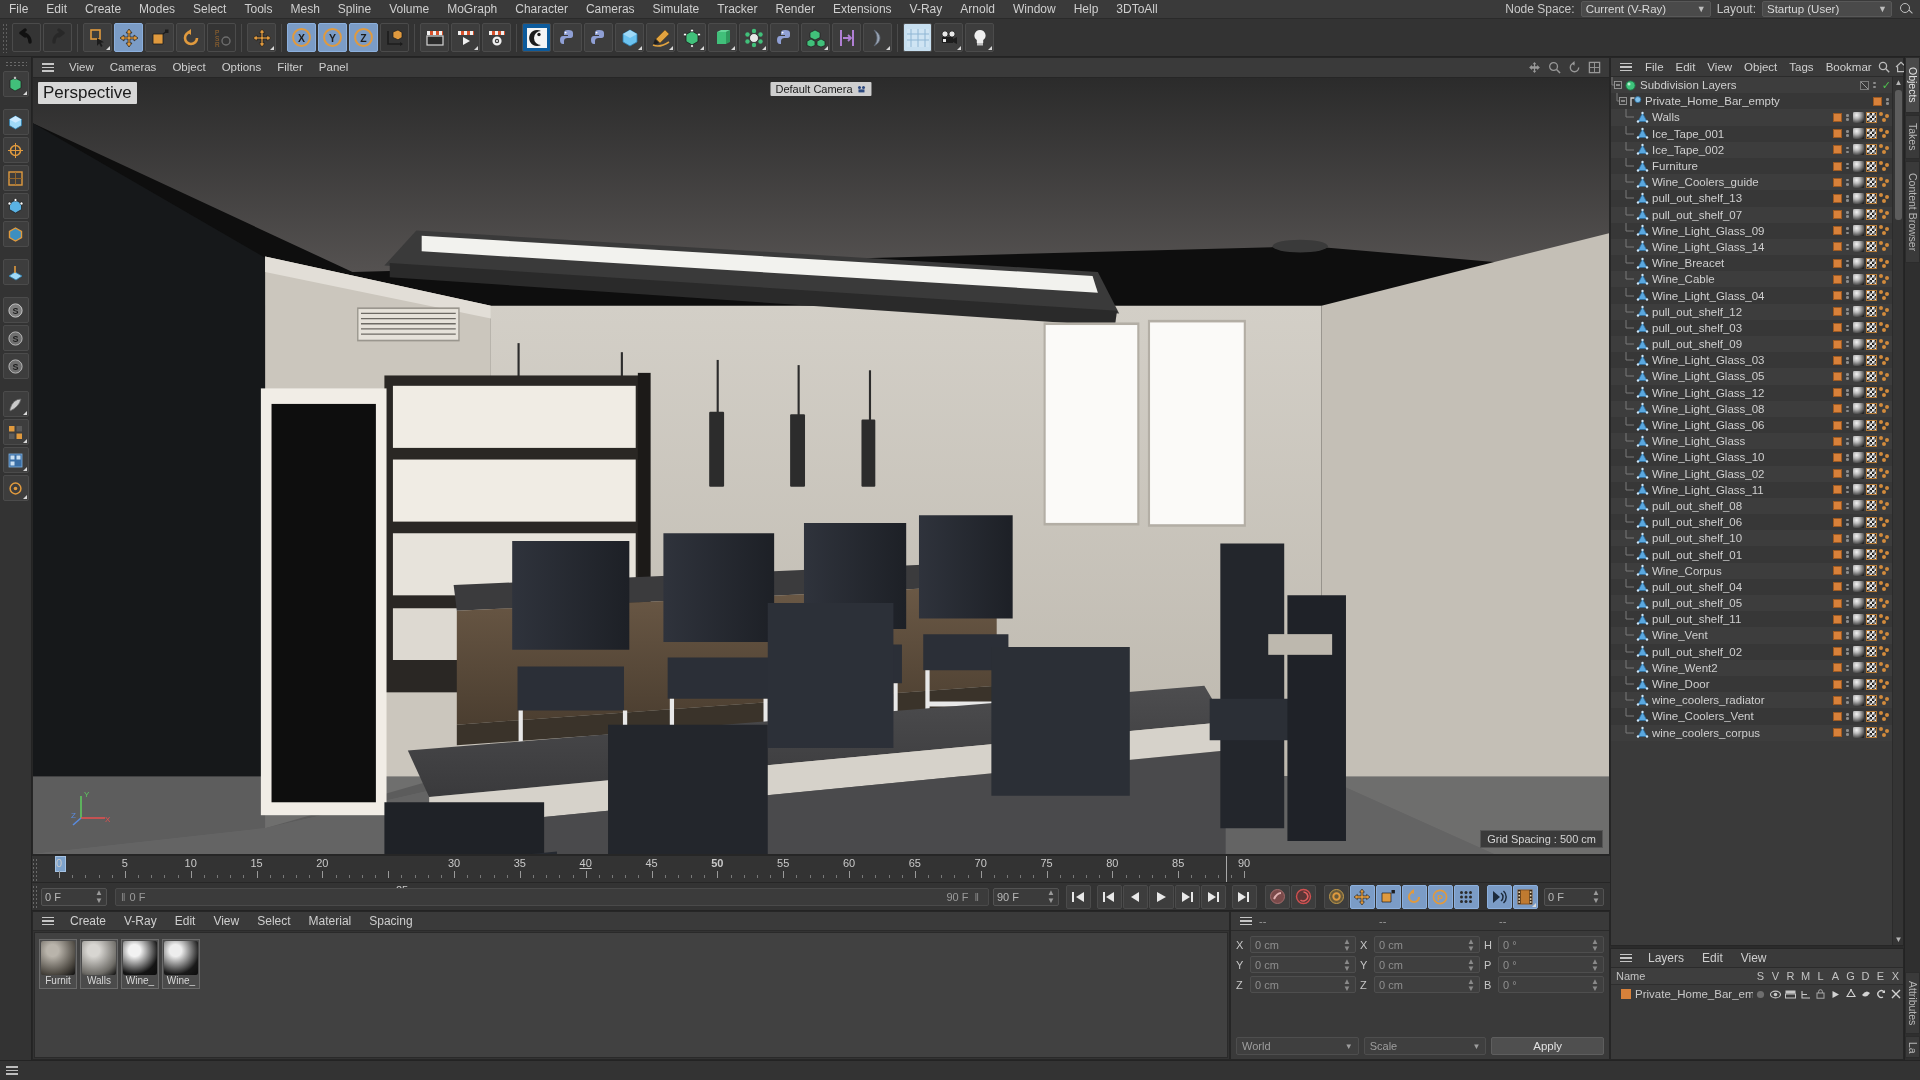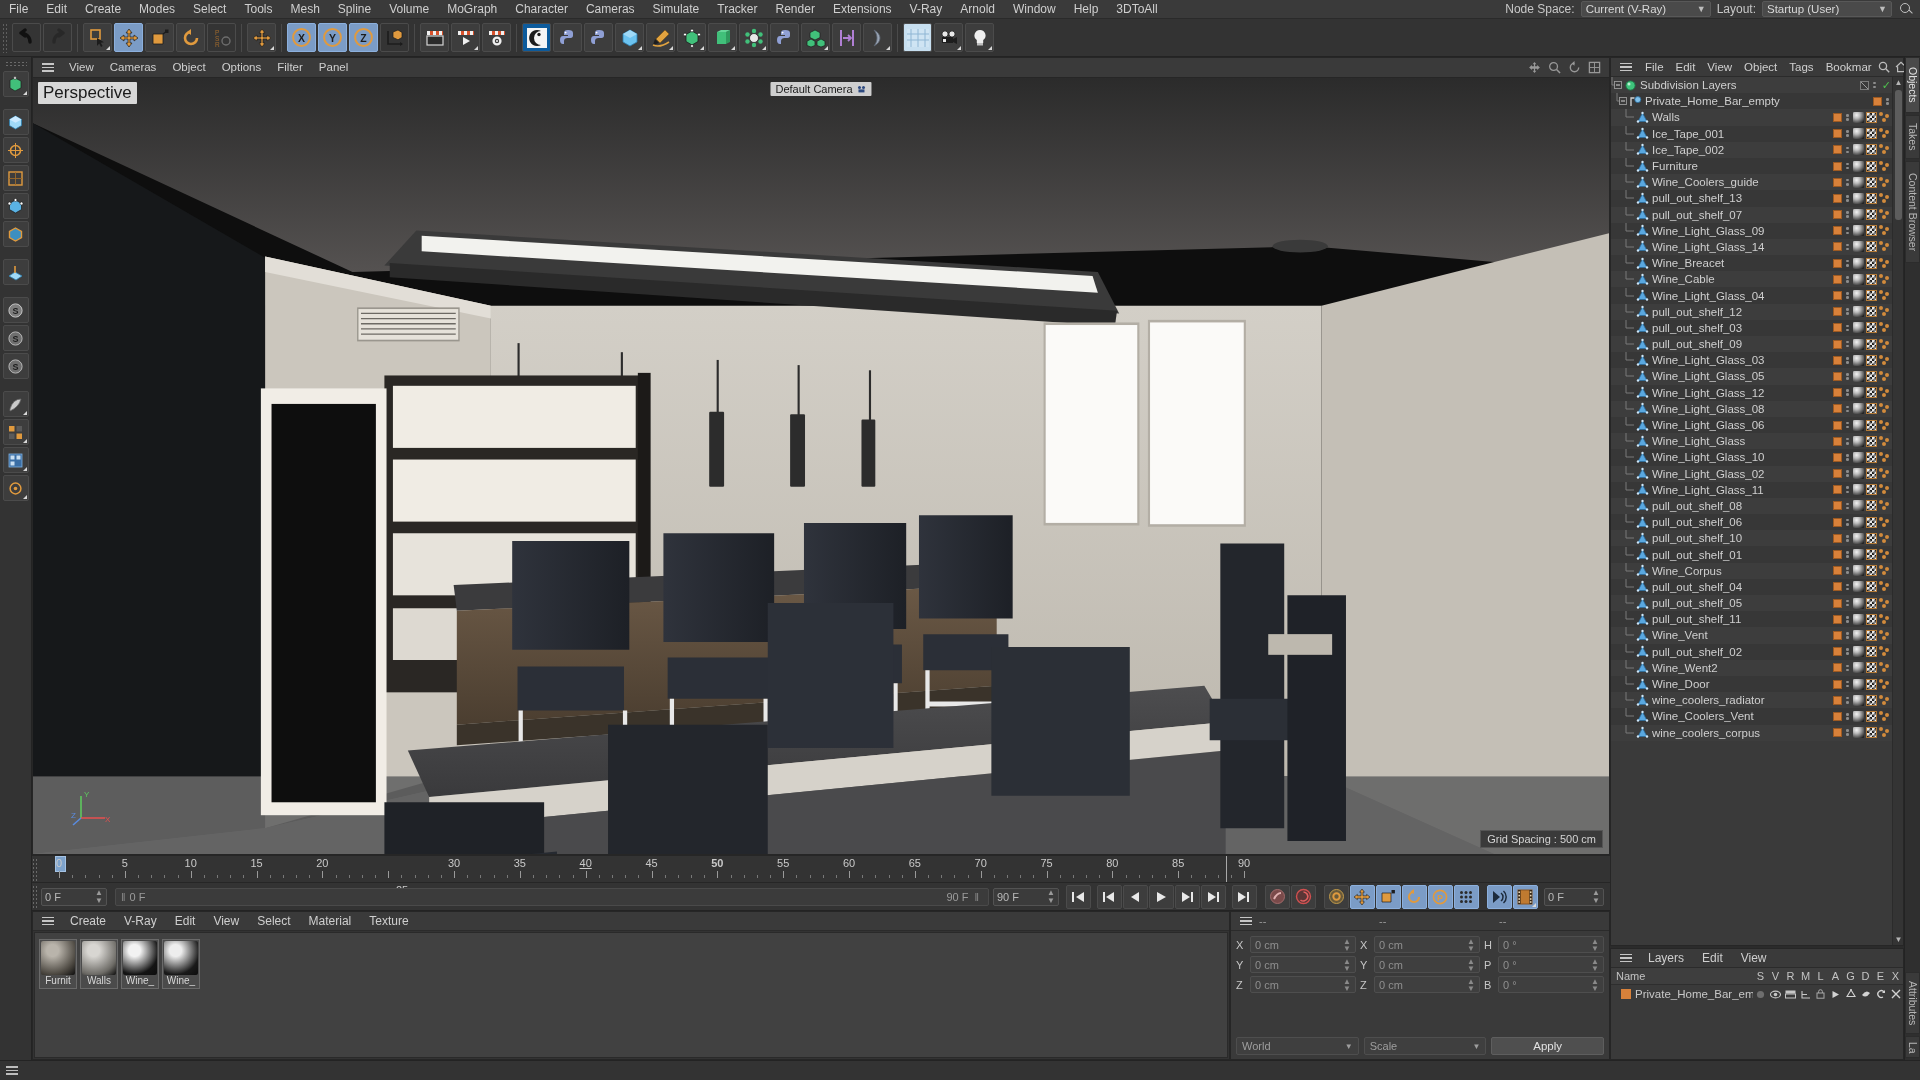--- a/index.html
+++ b/index.html
@@ -1091,21 +1091,21 @@
                 <i></i>
                 <i></i>
                 <i></i>
               </div>
             <div class="menu-item">Create</div>
             <div class="menu-item">V-Ray</div>
             <div class="menu-item">Edit</div>
             <div class="menu-item">View</div>
             <div class="menu-item">Select</div>
             <div class="menu-item">Material</div>
-            <div class="menu-item">Texture</div>
+            <div class="menu-item">Spacing</div>
           </div>
           <div class="mat-area" id="mat-area">
               <div class="mat-chip">
                 <div class="mat-sphere" style="background: radial-gradient(circle at 34% 28%, rgb(185, 180, 171) 0%, rgb(185, 180, 171) 18%, rgb(74, 70, 63) 72%, rgb(13, 13, 13) 100%);"></div>
                 <div class="mat-name">Furnit</div>
               </div>
               <div class="mat-chip">
                 <div class="mat-sphere" style="background: radial-gradient(circle at 34% 28%, rgb(216, 214, 210) 0%, rgb(216, 214, 210) 18%, rgb(109, 107, 102) 72%, rgb(13, 13, 13) 100%);"></div>
                 <div class="mat-name">Walls</div>
               </div>

